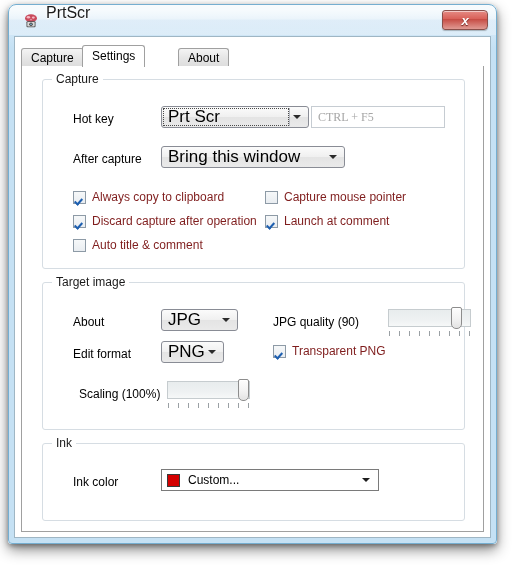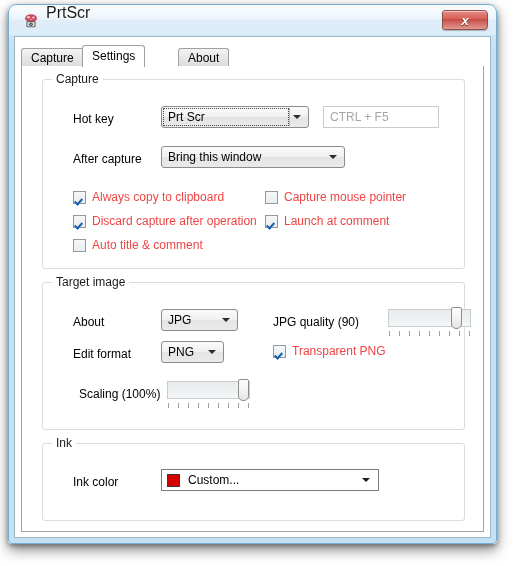--- a/index.html
+++ b/index.html
@@ -203,21 +203,21 @@
     border: 1px solid #898c95;
     border-radius: 3px;
     box-sizing: border-box;
     cursor: default;
   }
   .combo .combo-text {
     position: absolute;
     left: 6px; top: 0;
     height: 100%;
     line-height: 20px;
-    font-size: 12px;
+    font-size: 17px;
     color: #000000;
     white-space: nowrap;
   }
   .combo .combo-arrow {
     position: absolute;
     right: 7px; top: 50%;
     margin-top: -2px;
     width: 0; height: 0;
     border-left: 4px solid transparent;
     border-right: 4px solid transparent;
@@ -310,21 +310,21 @@
     width: 3px; height: 6px;
     border: solid #1d5fb0;
     border-width: 0 2px 2px 0;
     transform: rotate(42deg);
   }
   .checkrow .cb-label {
     position: absolute;
     left: 19px; top: 0;
     line-height: 15px;
     font-size: 12px;
-    color: #ef4444;
+    color: #7f1d1d;
     white-space: nowrap;
   }
 
   
   .slider {
     position: absolute;
     height: 30px;
     cursor: default;
   }
   .slider .track {
@@ -407,21 +407,21 @@
 
           <div class="fieldlabel" style="left:30px; top:32px;">Hot key</div>
 
           <div class="combo focused" style="left:118px; top:26px; width:148px;">
             <span class="combo-text">Prt Scr</span>
             <span class="combo-sep"></span>
             <span class="combo-arrow"></span>
             <span class="focus-ring"></span>
           </div>
 
-          <div class="textfield" style="left:280px; top:26px; width:116px;">
+          <div class="textfield" style="left:268px; top:26px; width:134px;font-family:Liberation Serif, serif;">
             <span class="tf-text">CTRL + F5</span>
           </div>
 
           <div class="fieldlabel" style="left:30px; top:72px;">After capture</div>
 
           <div class="combo" style="left:118px; top:66px; width:184px;">
             <span class="combo-text">Bring this window</span>
             <span class="combo-arrow"></span>
           </div>
 

